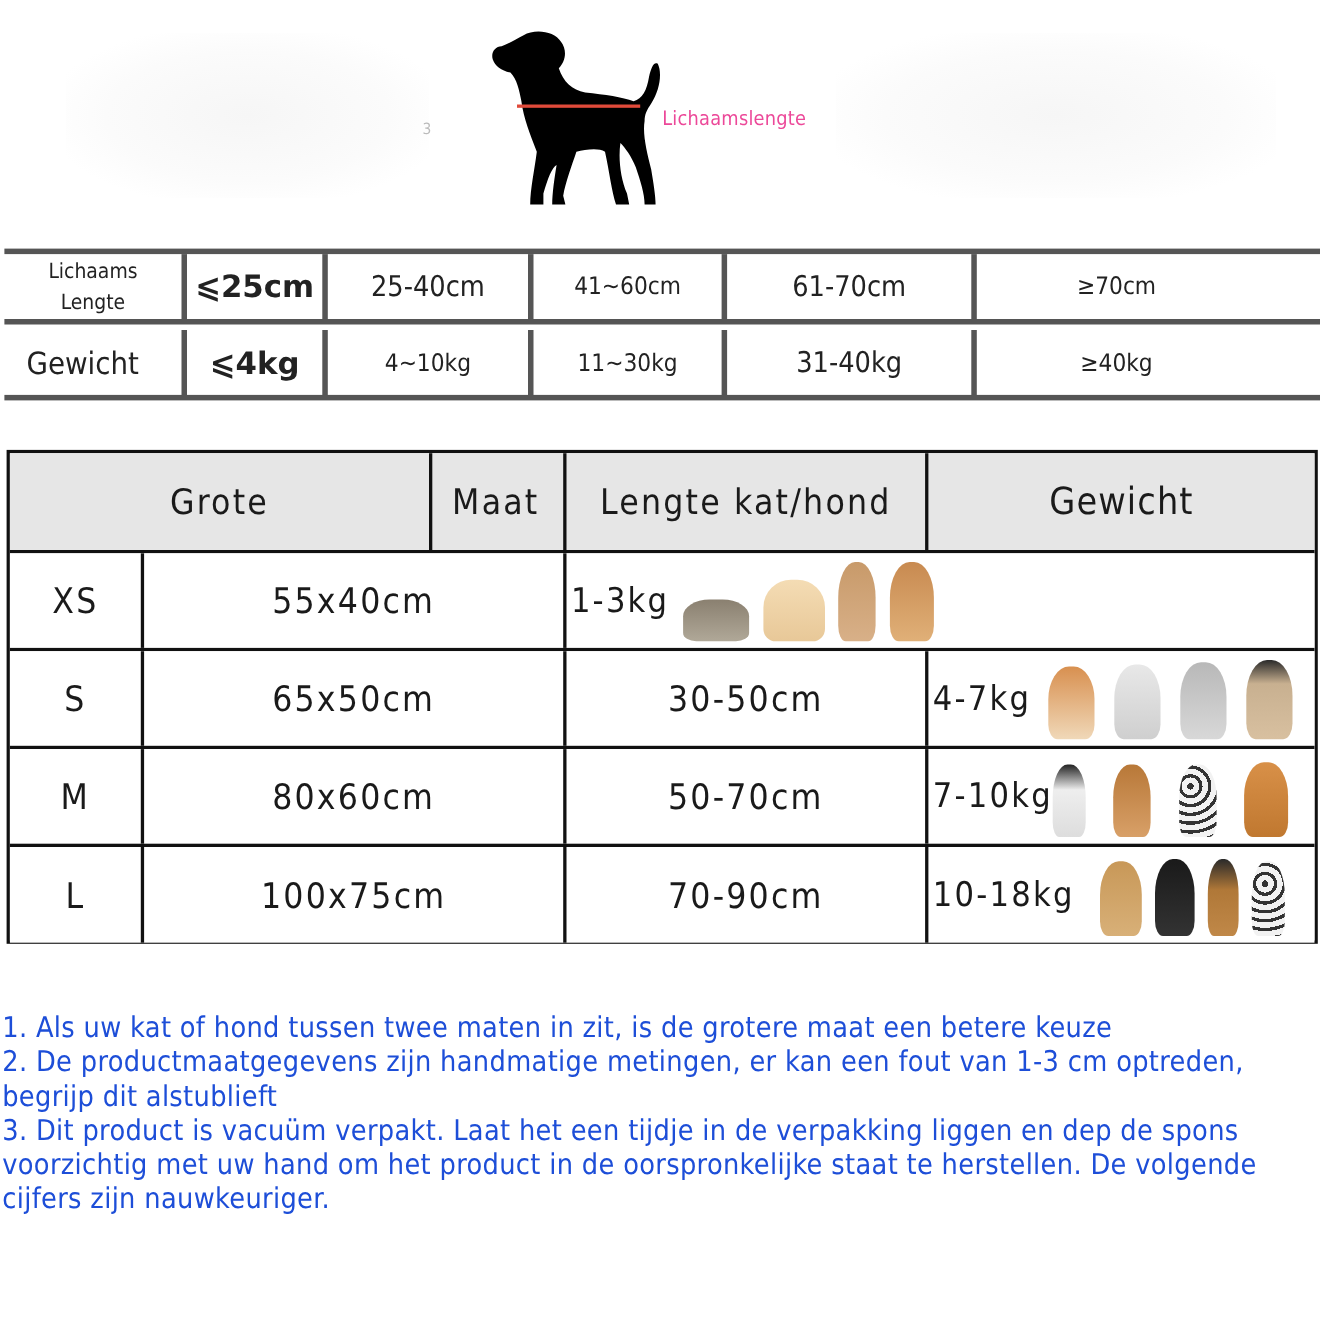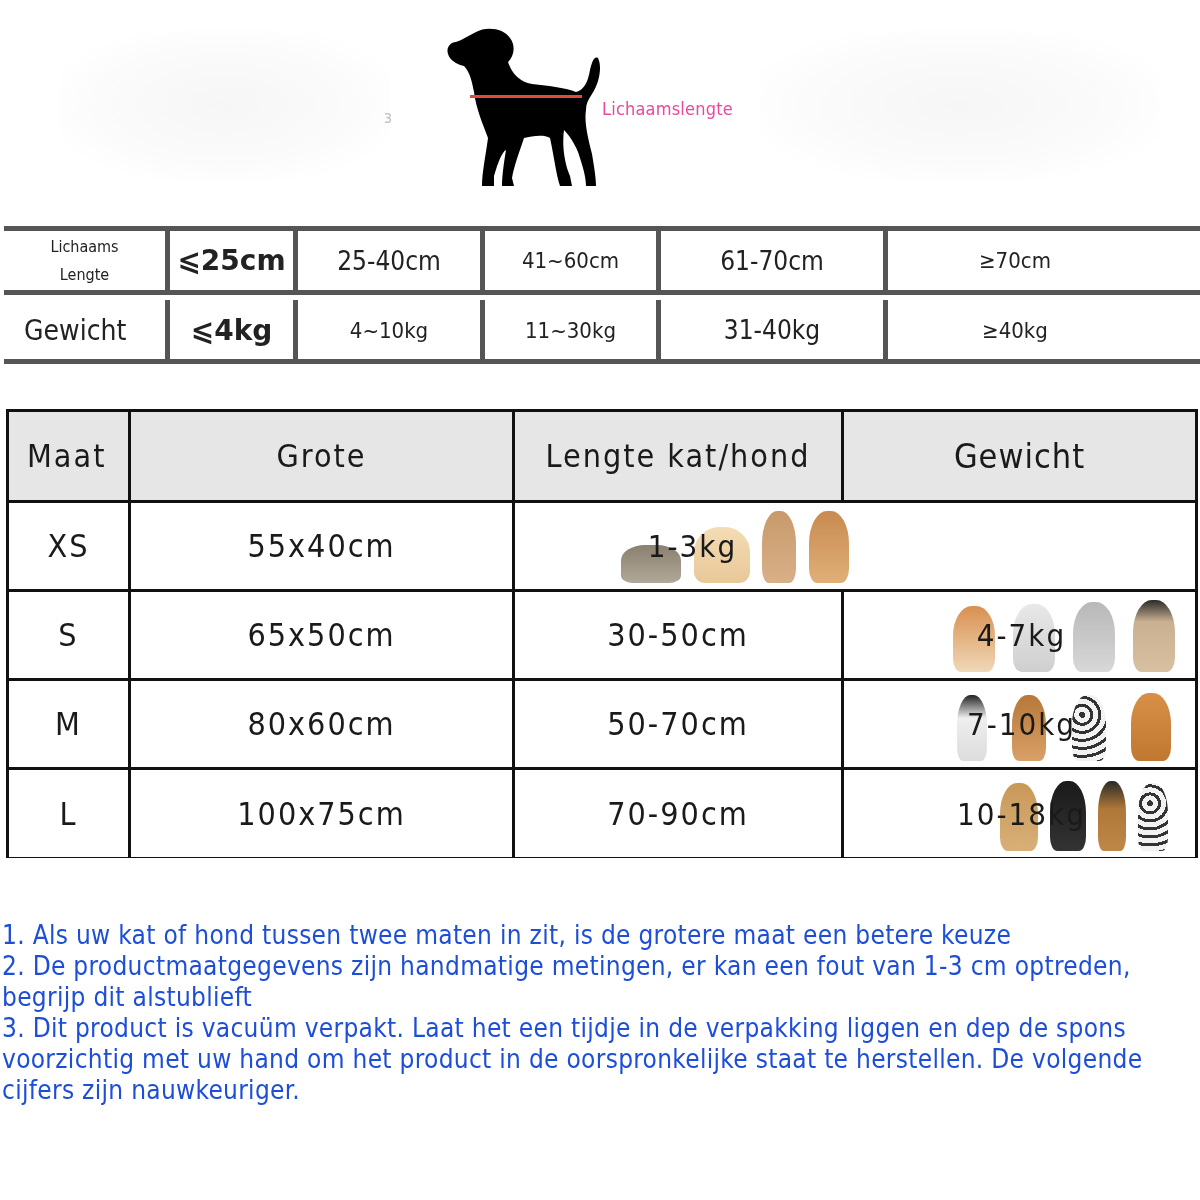--- a/index.html
+++ b/index.html
@@ -16,38 +16,38 @@
     .measure-label { position: absolute; left: 602px; top: 98px; font-size: 18px; color: #ec4899; letter-spacing: 0.2px; }
 
     
     .top-table { position: absolute; left: 4px; top: 226px; width: 1200px; height: 138px; border-top: 5px solid #555; border-bottom: 5px solid #555; }
     .top-table .row { position: absolute; left: 0; width: 1200px; display: flex; }
     .top-table .row.r1 { top: 0; height: 64px; border-bottom: 5px solid #555; }
     .top-table .row.r2 { top: 69px; height: 60px; }
     .top-table .cell { height: 100%; display: flex; align-items: center; justify-content: center; text-align: center; border-right: 5px solid #555; font-size: 26px; color: #222; }
     .top-table .cell:last-child { border-right: none; }
     .w0 { width: 166px; } .w1 { width: 128px; } .w2 { width: 187px; } .w3 { width: 176px; } .w4 { width: 227px; } .w5 { width: 254px; }
-    .top-table .label-small { font-size: 16px; line-height: 28px; }
+    .top-table .label-small { font-size: 19px; line-height: 28px; }
     .top-table .label-big { font-size: 28px; justify-content: flex-start; padding-left: 20px; }
     .top-table .bold { font-family: "DejaVu Sans", "Liberation Sans", sans-serif; font-weight: bold; font-size: 28px; }
     .top-table .light { font-size: 22px; }
 
     
     .main-table { position: absolute; left: 6px; top: 409px; width: 1192px; height: 449px; border: 3px solid #111; }
     .main-table .row { display: flex; border-bottom: 3px solid #111; }
     .main-table .row:last-child { border-bottom: none; }
     .main-table .row.head { height: 91px; background: #e6e6e6; }
     .main-table .row.body { height: 89px; background: #ffffff; }
     .main-table .row.body.last { height: 87px; }
     .main-table .cell { display: flex; align-items: center; justify-content: center; border-right: 3px solid #111; font-size: 32px; letter-spacing: 2px; color: #1a1a1a; }
     .main-table .cell:last-child { border-right: none; }
     .c0 { width: 122px; } .c1 { width: 384px; } .c2 { width: 329px; } .c3 { width: 351px; }
     .main-table .head .c0 { justify-content: flex-start; padding-left: 18px; font-size: 32px; }
     .main-table .head .c3 { letter-spacing: 1px; font-size: 34px; }
-    .main-table .weight-cell { justify-content: center; position: relative; padding-left: 4px; border-radius: 27px; }
+    .main-table .weight-cell { justify-content: flex-start; position: relative; padding-left: 4px; border-radius: 27px; }
     .weight-text { font-size: 31px; letter-spacing: 2px; position: relative; z-index: 2; }
     .animals { position: absolute; left: 100px; top: 0; height: 100%; width: 240px; display: flex; align-items: flex-end; justify-content: space-around; padding-bottom: 6px; }
     .animal { width: 42px; border-radius: 45% 45% 20% 20%; }
 
     
     .notes { position: absolute; left: 2px; top: 920px; width: 1196px; font-size: 26px; line-height: 31px; color: #1d4ed8; letter-spacing: 0.3px; }
     .notes p { margin: 0; }
   </style>
 </head>
 <body>
@@ -82,22 +82,22 @@
     <div class="cell w1 bold">⩽4kg</div>
     <div class="cell w2 light">4~10kg</div>
     <div class="cell w3 light">11~30kg</div>
     <div class="cell w4">31-40kg</div>
     <div class="cell w5 light">≥40kg</div>
   </div>
 </div>
 
 <div class="main-table">
   <div class="row head">
+    <div class="cell c1">Grote</div>
     <div class="cell c0">Maat</div>
-    <div class="cell c1">Grote</div>
     <div class="cell c2">Lengte kat/hond</div>
     <div class="cell c3">Gewicht</div>
   </div>
 
   <div class="row body">
     <div class="cell c0">XS</div>
     <div class="cell c1">55x40cm</div>
     <div class="cell c3 weight-cell">
       <span class="weight-text">1-3kg</span>
       <div class="animals">

